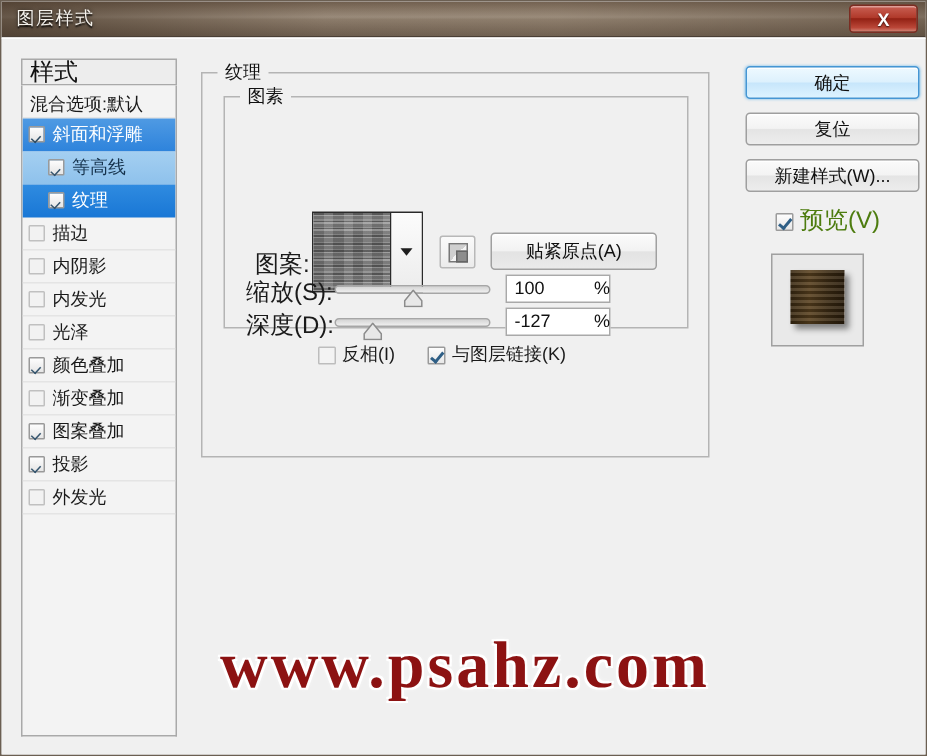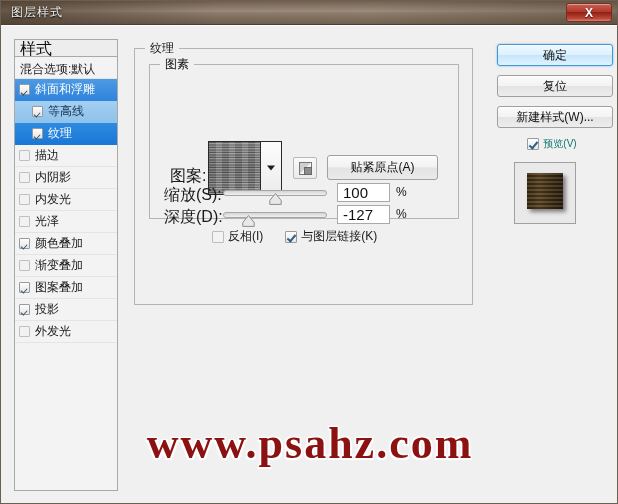--- a/index.html
+++ b/index.html
@@ -223,24 +223,24 @@
     background: linear-gradient(to bottom,#d4d4d4,#efefef);
   }
   .thumb {
     position: absolute; top: 2px;
     width: 13px; height: 12px;
     cursor: pointer;
   }
   .thumb svg { display:block; }
   .numbox {
     position: absolute; left: 173px; top: 0px;
-    width: 53px; height: 19px;
+    width: 70px; height: 19px;
     border: 1px solid #a9a9a9;
     background: #fff;
-    font-size: 15px; color:#111;
+    font-size: 12px; color:#111;
     line-height: 17px;
     padding-left: 5px;
   }
   .pct { position:absolute; left: 232px; top: 2px; font-size:12px; color:#111; }
 
   
   #tex-check-row { position:absolute; left: 62px; top: 163px; display:flex; gap: 22px; align-items:center;}
   .ckitem { display:flex; align-items:center; font-size:12px; color:#1a1a1a; cursor:pointer; }
   .ckbox {
     width: 12px; height: 12px; min-width:12px; margin-right: 4px;
@@ -270,21 +270,21 @@
     box-shadow: 0 1px 0 rgba(255,255,255,.9) inset;
   }
   .rbtn.primary {
     border: 1px solid #4596d4;
     background: linear-gradient(to bottom,#eef9ff 0%,#ddf1fd 48%,#c7e6fb 52%,#ddf3ff 100%);
     box-shadow: 0 0 2px rgba(90,175,232,.9), 0 1px 0 rgba(255,255,255,.9) inset;
   }
   #preview-check {
     margin-top: 2px; margin-bottom: 11px;
     display:flex; align-items:center; justify-content:center;
-    font-size:10px; color:#0f766e; cursor:pointer;
+    font-size:16px; color:#4d7c0f; cursor:pointer;
   }
   #preview-box {
     margin-left: 17px;
     width: 62px; height: 62px;
     border: 1px solid #a0a0a0;
     background: #e9e9e9;
     position: relative;
   }
   #preview-swatch {
     position:absolute; left:12px; top:10px;

